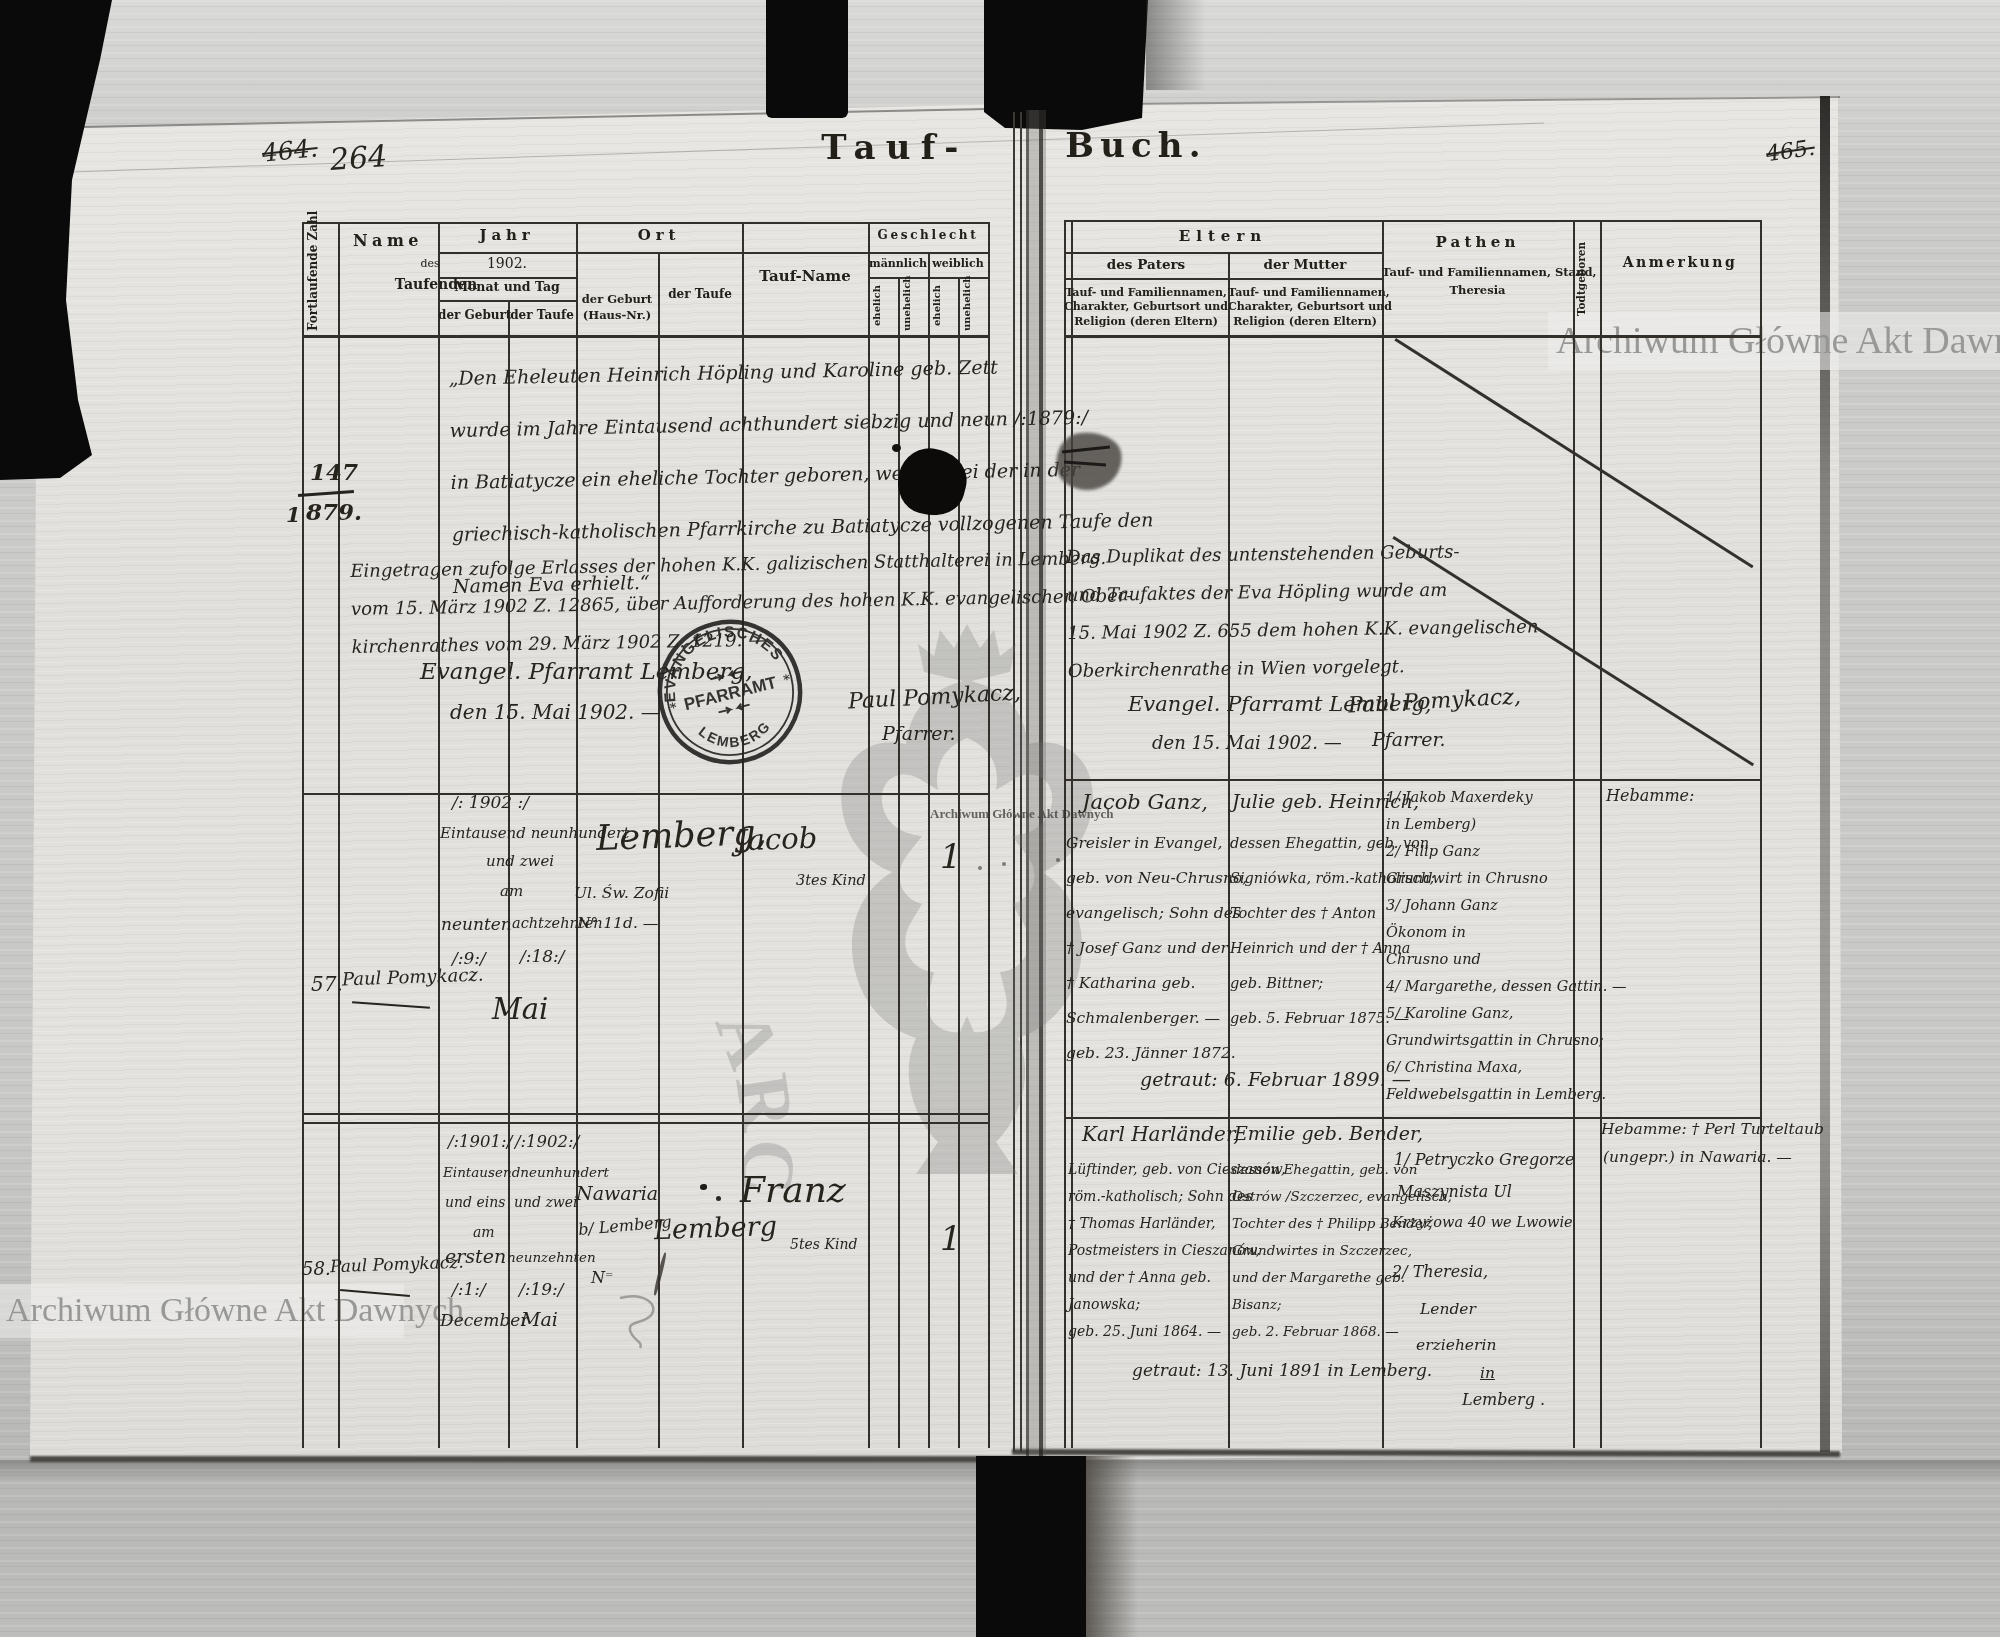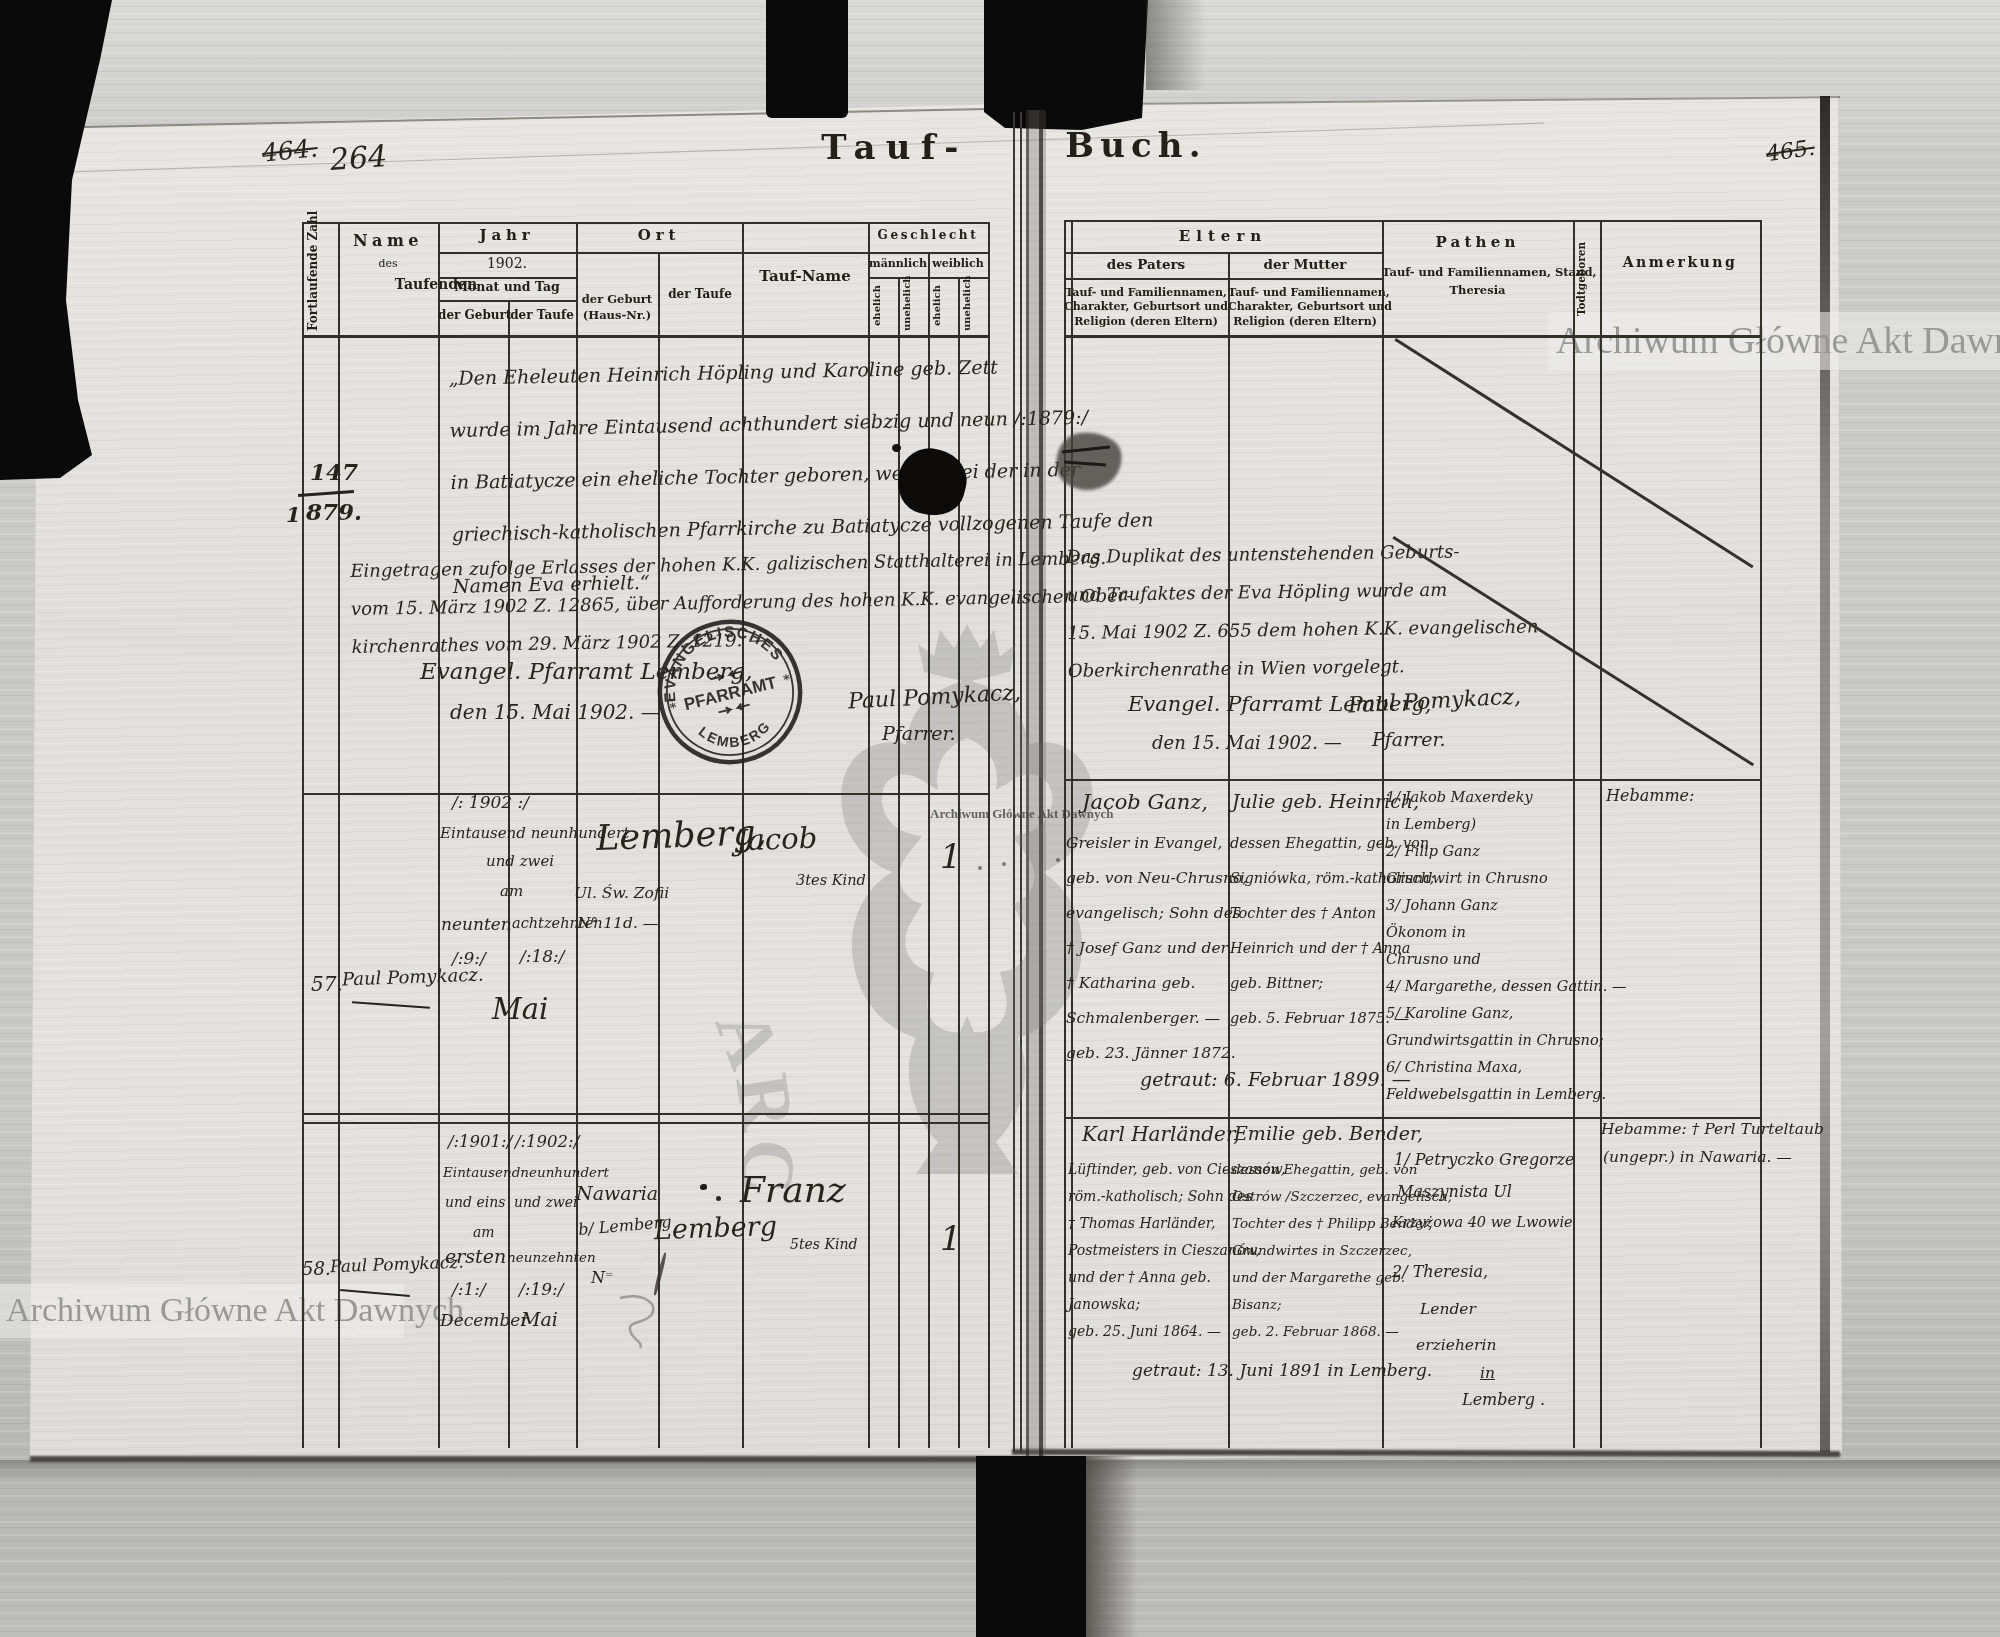--- a/index.html
+++ b/index.html
@@ -122,21 +122,21 @@
   <div class="vl" style="left:1760px;top:220px;height:1228px;"></div>
   <div class="hl" style="left:1064px;top:220px;width:696px;"></div>
   <div class="hl" style="left:1064px;top:252px;width:318px;"></div>
   <div class="hl" style="left:1064px;top:278px;width:318px;height:1.5px;"></div>
   <div class="hl" style="left:1064px;top:335px;width:696px;height:2.5px;"></div>
   <div class="hl" style="left:1064px;top:779px;width:696px;"></div>
   <div class="hl" style="left:1064px;top:1117px;width:696px;"></div>
 
   <div class="hd vert" style="left:307px;top:227px;width:26px;height:104px;font-size:12px;">Fortlaufende Zahl</div>
   <div class="hd" style="left:338px;top:232px;width:100px;font-size:16px;letter-spacing:.28em;">Name</div>
-  <div class="hd" style="left:338px;top:258px;width:100px;font-size:11px;font-weight:normal;">des</div>
+  <div class="hd" style="left:338px;top:258px;width:100px;font-size:11px;font-weight:normal;padding-left:42px;">des</div>
   <div class="hd" style="left:338px;top:276px;width:100px;font-size:14px;margin-left:48px;">Taufenden</div>
   <div class="hd" style="left:438px;top:227px;width:138px;font-size:15px;letter-spacing:.32em;">Jahr</div>
   <div class="hd" style="left:438px;top:255px;width:138px;font-size:14px;font-weight:normal;">1902.</div>
   <div class="hd" style="left:438px;top:280px;width:138px;font-size:12.5px;">Monat und Tag</div>
   <div class="hd" style="left:438px;top:309px;width:70px;font-size:12px;">der Geburt</div>
   <div class="hd" style="left:508px;top:309px;width:68px;font-size:12px;">der Taufe</div>
   <div class="hd" style="left:576px;top:227px;width:166px;font-size:15px;letter-spacing:.32em;">Ort</div>
   <div class="hd" style="left:576px;top:292px;width:82px;font-size:11.5px;line-height:1.35;">
       <div>der Geburt</div>
       <div>(Haus-Nr.)</div>

